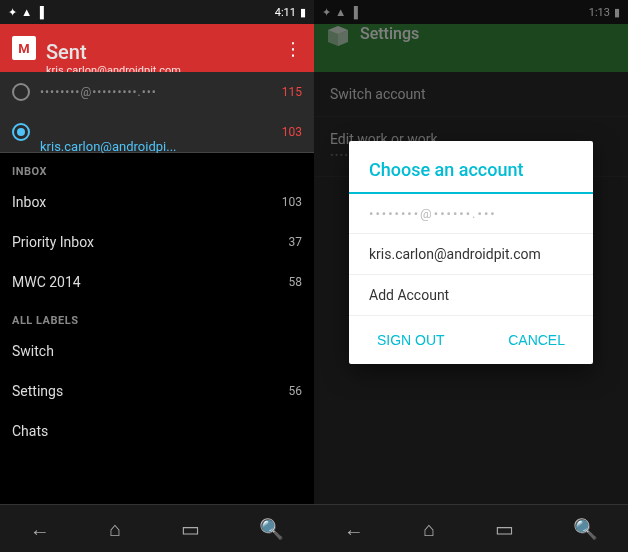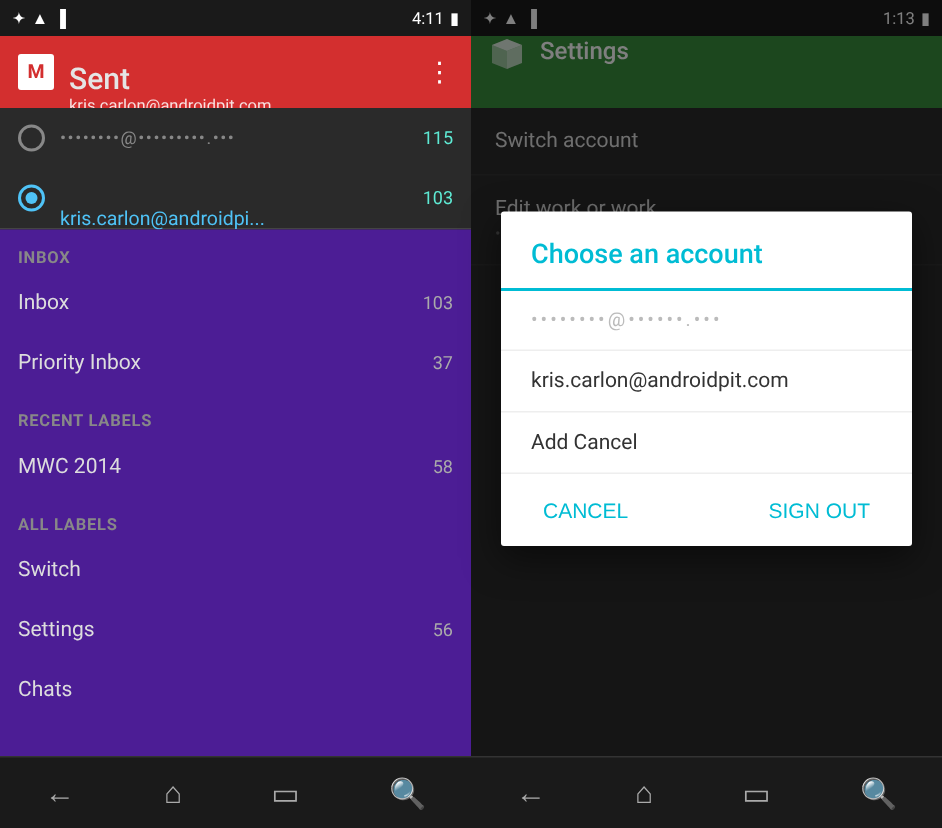--- a/index.html
+++ b/index.html
@@ -131,27 +131,27 @@
       flex: 1;
     }
 
     .account-email.selected {
       color: #4fc3f7;
       margin-top: 28px;
     }
 
     .account-count {
       font-size: 12px;
-      color: #5eead4;
+      color: #ef4444;
     }
 
     .nav-list {
       flex: 1;
       overflow-y: auto;
-      background: #4c1d95;
+      background: #000000;
     }
 
     .section-header {
       padding: 12px 12px 4px 12px;
       font-size: 11px;
       color: #888;
       font-weight: 700;
       letter-spacing: 0.5px;
       text-transform: uppercase;
     }
@@ -252,21 +252,21 @@
       bottom: 48px;
       background: rgba(0,0,0,0.5);
       display: flex;
       align-items: center;
       justify-content: center;
       z-index: 10;
     }
 
     .dialog {
       background: #fff;
-      width: 274px;
+      width: 244px;
       border-radius: 2px;
       overflow: hidden;
       box-shadow: 0 8px 24px rgba(0,0,0,0.5);
     }
 
     .dialog-title {
       padding: 18px 20px 12px 20px;
       font-size: 18px;
       color: #00bcd4;
       font-weight: 500;
@@ -364,21 +364,20 @@
     <div class="section-header">INBOX</div>
     <div class="nav-item">
       <span class="nav-label">Inbox</span>
       <span class="nav-count">103</span>
     </div>
     <div class="nav-item">
       <span class="nav-label">Priority Inbox</span>
       <span class="nav-count">37</span>
     </div>
 
-    <div class="section-header">RECENT LABELS</div>
     <div class="nav-item">
       <span class="nav-label">MWC 2014</span>
       <span class="nav-count">58</span>
     </div>
 
     <div class="section-header">ALL LABELS</div>
     <div class="nav-item">
       <span class="nav-label">Switch</span>
       <span class="nav-count"></span>
     </div>
@@ -441,26 +440,26 @@
 
       <div class="dialog-account-item">
         <div class="dialog-account-text blurred" style="letter-spacing:2px; color:#bbb; font-size:13px;">••••••••@••••••.•••</div>
       </div>
 
       <div class="dialog-account-item">
         <div class="dialog-account-text">kris.carlon@androidpit.com</div>
       </div>
 
       <div class="dialog-add-account">
-        <div class="dialog-add-text">Add Cancel</div>
+        <div class="dialog-add-text">Add Account</div>
       </div>
 
       <div class="dialog-buttons">
+        <button class="dialog-btn">Sign out</button>
         <button class="dialog-btn">Cancel</button>
-        <button class="dialog-btn">Sign out</button>
       </div>
     </div>
   </div>
 
   <div class="bottom-nav">
     <div class="bottom-nav-btn">←</div>
     <div class="bottom-nav-btn">⌂</div>
     <div class="bottom-nav-btn">▭</div>
     <div class="bottom-nav-btn">🔍</div>
   </div>

